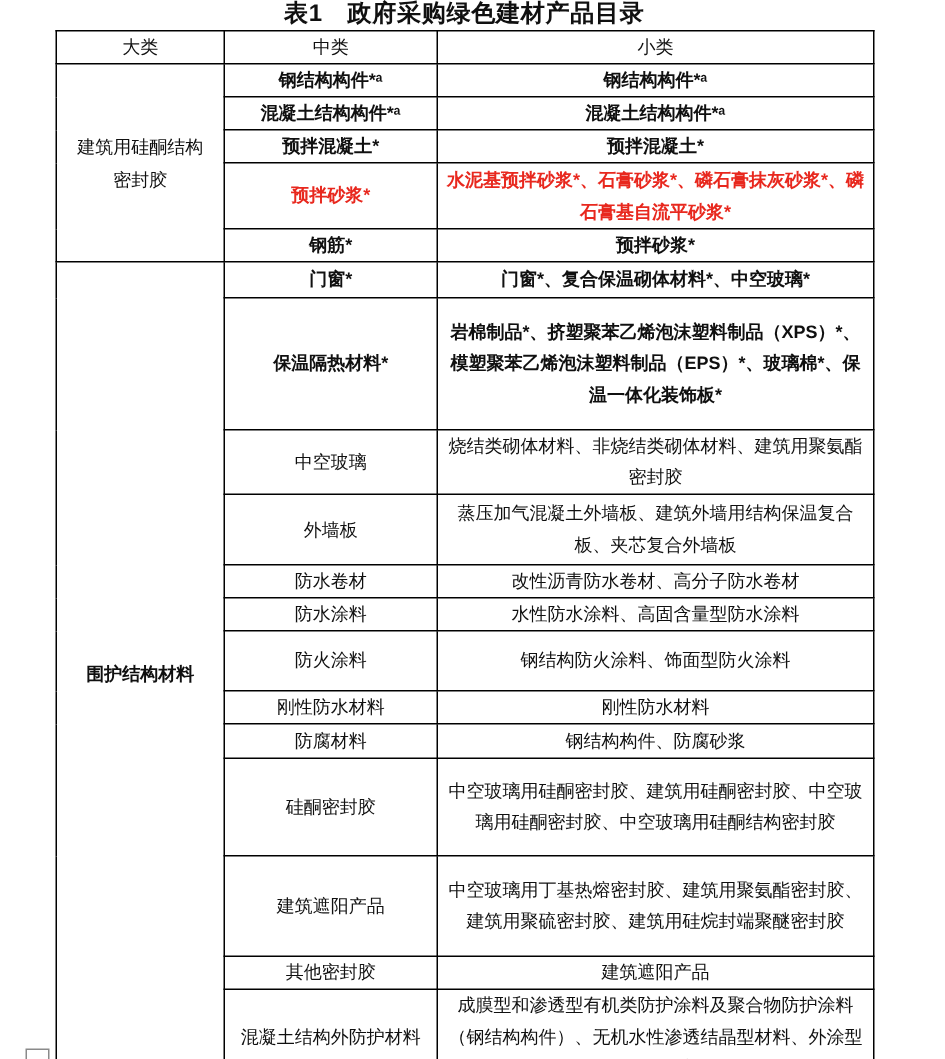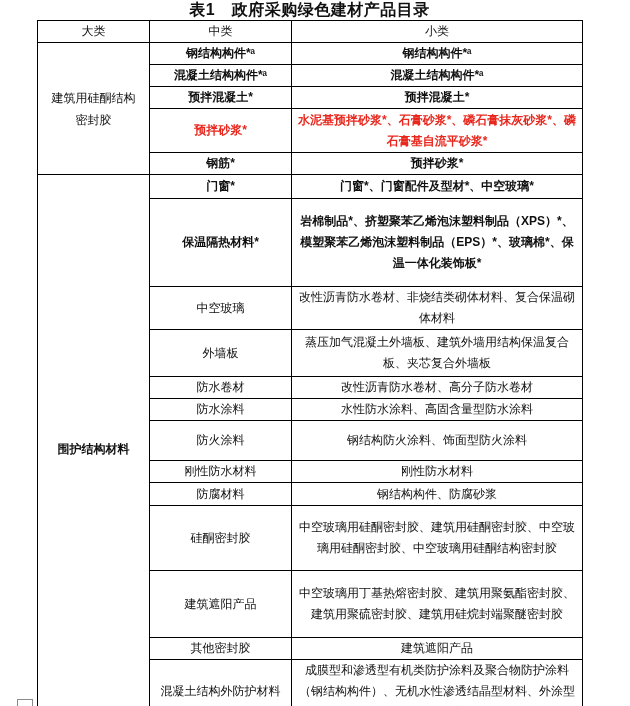--- a/index.html
+++ b/index.html
@@ -82,29 +82,29 @@
       <td class="red">水泥基预拌砂浆*、石膏砂浆*、磷石膏抹灰砂浆*、磷石膏基自流平砂浆*</td>
     </tr>
     <tr style="height:22px">
       <td class="b">钢筋*</td>
       <td class="b">预拌砂浆*</td>
     </tr>
 
     <tr style="height:24px">
       <td class="major" rowspan="13">围护结构材料</td>
       <td class="b">门窗*</td>
-      <td class="b">门窗*、门窗配件及型材*、中空玻璃*</td>
+      <td class="b">门窗*、复合保温砌体材料*、中空玻璃*</td>
     </tr>
     <tr style="height:88px">
       <td class="b">保温隔热材料*</td>
       <td class="b">岩棉制品*、挤塑聚苯乙烯泡沫塑料制品（XPS）*、模塑聚苯乙烯泡沫塑料制品（EPS）*、玻璃棉*、保温一体化装饰板*</td>
     </tr>
     <tr style="height:42px">
       <td>中空玻璃</td>
-      <td>改性沥青防水卷材、非烧结类砌体材料、复合保温砌体材料</td>
+      <td>烧结类砌体材料、非烧结类砌体材料、建筑用聚氨酯密封胶</td>
     </tr>
     <tr style="height:47px">
       <td>外墙板</td>
       <td>蒸压加气混凝土外墙板、建筑外墙用结构保温复合板、夹芯复合外墙板</td>
     </tr>
     <tr style="height:21px">
       <td>防水卷材</td>
       <td>改性沥青防水卷材、高分子防水卷材</td>
     </tr>
     <tr style="height:22px">

